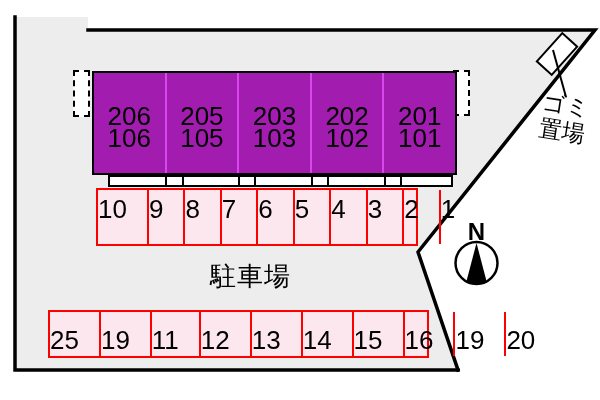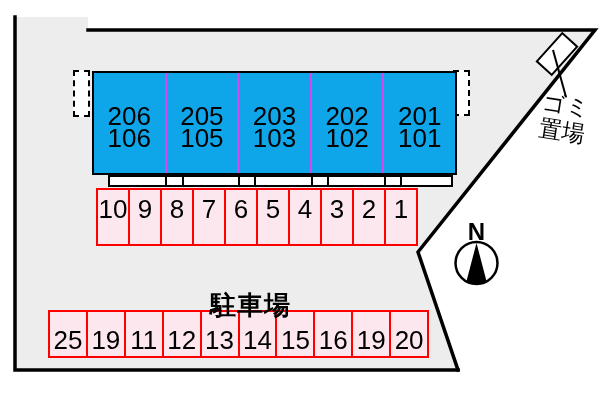--- a/index.html
+++ b/index.html
@@ -13,55 +13,55 @@
   
   .dashed-box{
     position:absolute;background:#fff;border:2px dashed #000;z-index:1;box-sizing:border-box;
   }
   .dashed-left{left:73px;top:70px;width:17px;height:47px;}
   .dashed-right{left:453px;top:70px;width:17px;height:46px;}
 
   
   .building{
     position:absolute;left:92px;top:71px;width:365px;height:104px;
-    background:#0ea5e9;border:2px solid #000;box-sizing:border-box;
+    background:#a21caf;border:2px solid #000;box-sizing:border-box;
     display:flex;z-index:2;
   }
   .unit{
     flex:1;text-align:center;padding-top:32px;box-sizing:border-box;
     font-size:26px;line-height:22px;letter-spacing:0;
   }
   .unit + .unit{border-left:2px solid #d946ef;}
   .unit span{display:block;}
 
   
   .porch{
     position:absolute;left:108px;top:175px;width:345px;height:12px;
     background:#fff;border:2px solid #000;box-sizing:border-box;z-index:1;
   }
   .porch .pdiv{position:absolute;top:-2px;bottom:-2px;width:2px;background:#000;}
 
   
   .prow{
     position:absolute;background:#fce7ee;border:2px solid #ff0000;
-    box-sizing:border-box;display:flex;z-index:2;
+    box-sizing:border-box;display:flex;z-index:2;gap:20px;
   }
   .prow-top{left:96px;top:188px;width:322px;height:58px;}
   .prow-bottom{left:48px;top:310px;width:381px;height:48px;}
   .pcell{
     flex:1;box-sizing:border-box;font-size:26px;line-height:26px;
     display:flex;justify-content:center;white-space:nowrap;overflow:visible;
   }
   .pcell + .pcell{border-left:2px solid #ff0000;}
   .prow-top .pcell{align-items:flex-start;padding-top:6px;}
   .prow-bottom .pcell{align-items:flex-end;padding-bottom:3px;}
 
   
   .lbl{position:absolute;z-index:3;}
-  .parking-label{left:210px;top:259px;font-size:26px;font-weight:bold;letter-spacing:1px;margin-top:29px;}
+  .parking-label{left:210px;top:259px;font-size:26px;font-weight:normal;letter-spacing:1px;}
   .garbage-label{
     left:532px;top:92px;width:64px;text-align:center;
     font-size:23px;line-height:26px;transform:rotate(9deg);
   }
   .garbage-label span{display:block;}
   .north-label{left:461px;top:218px;width:31px;text-align:center;font-size:24px;font-weight:bold;}
 </style>
 </head>
 <body>
 

